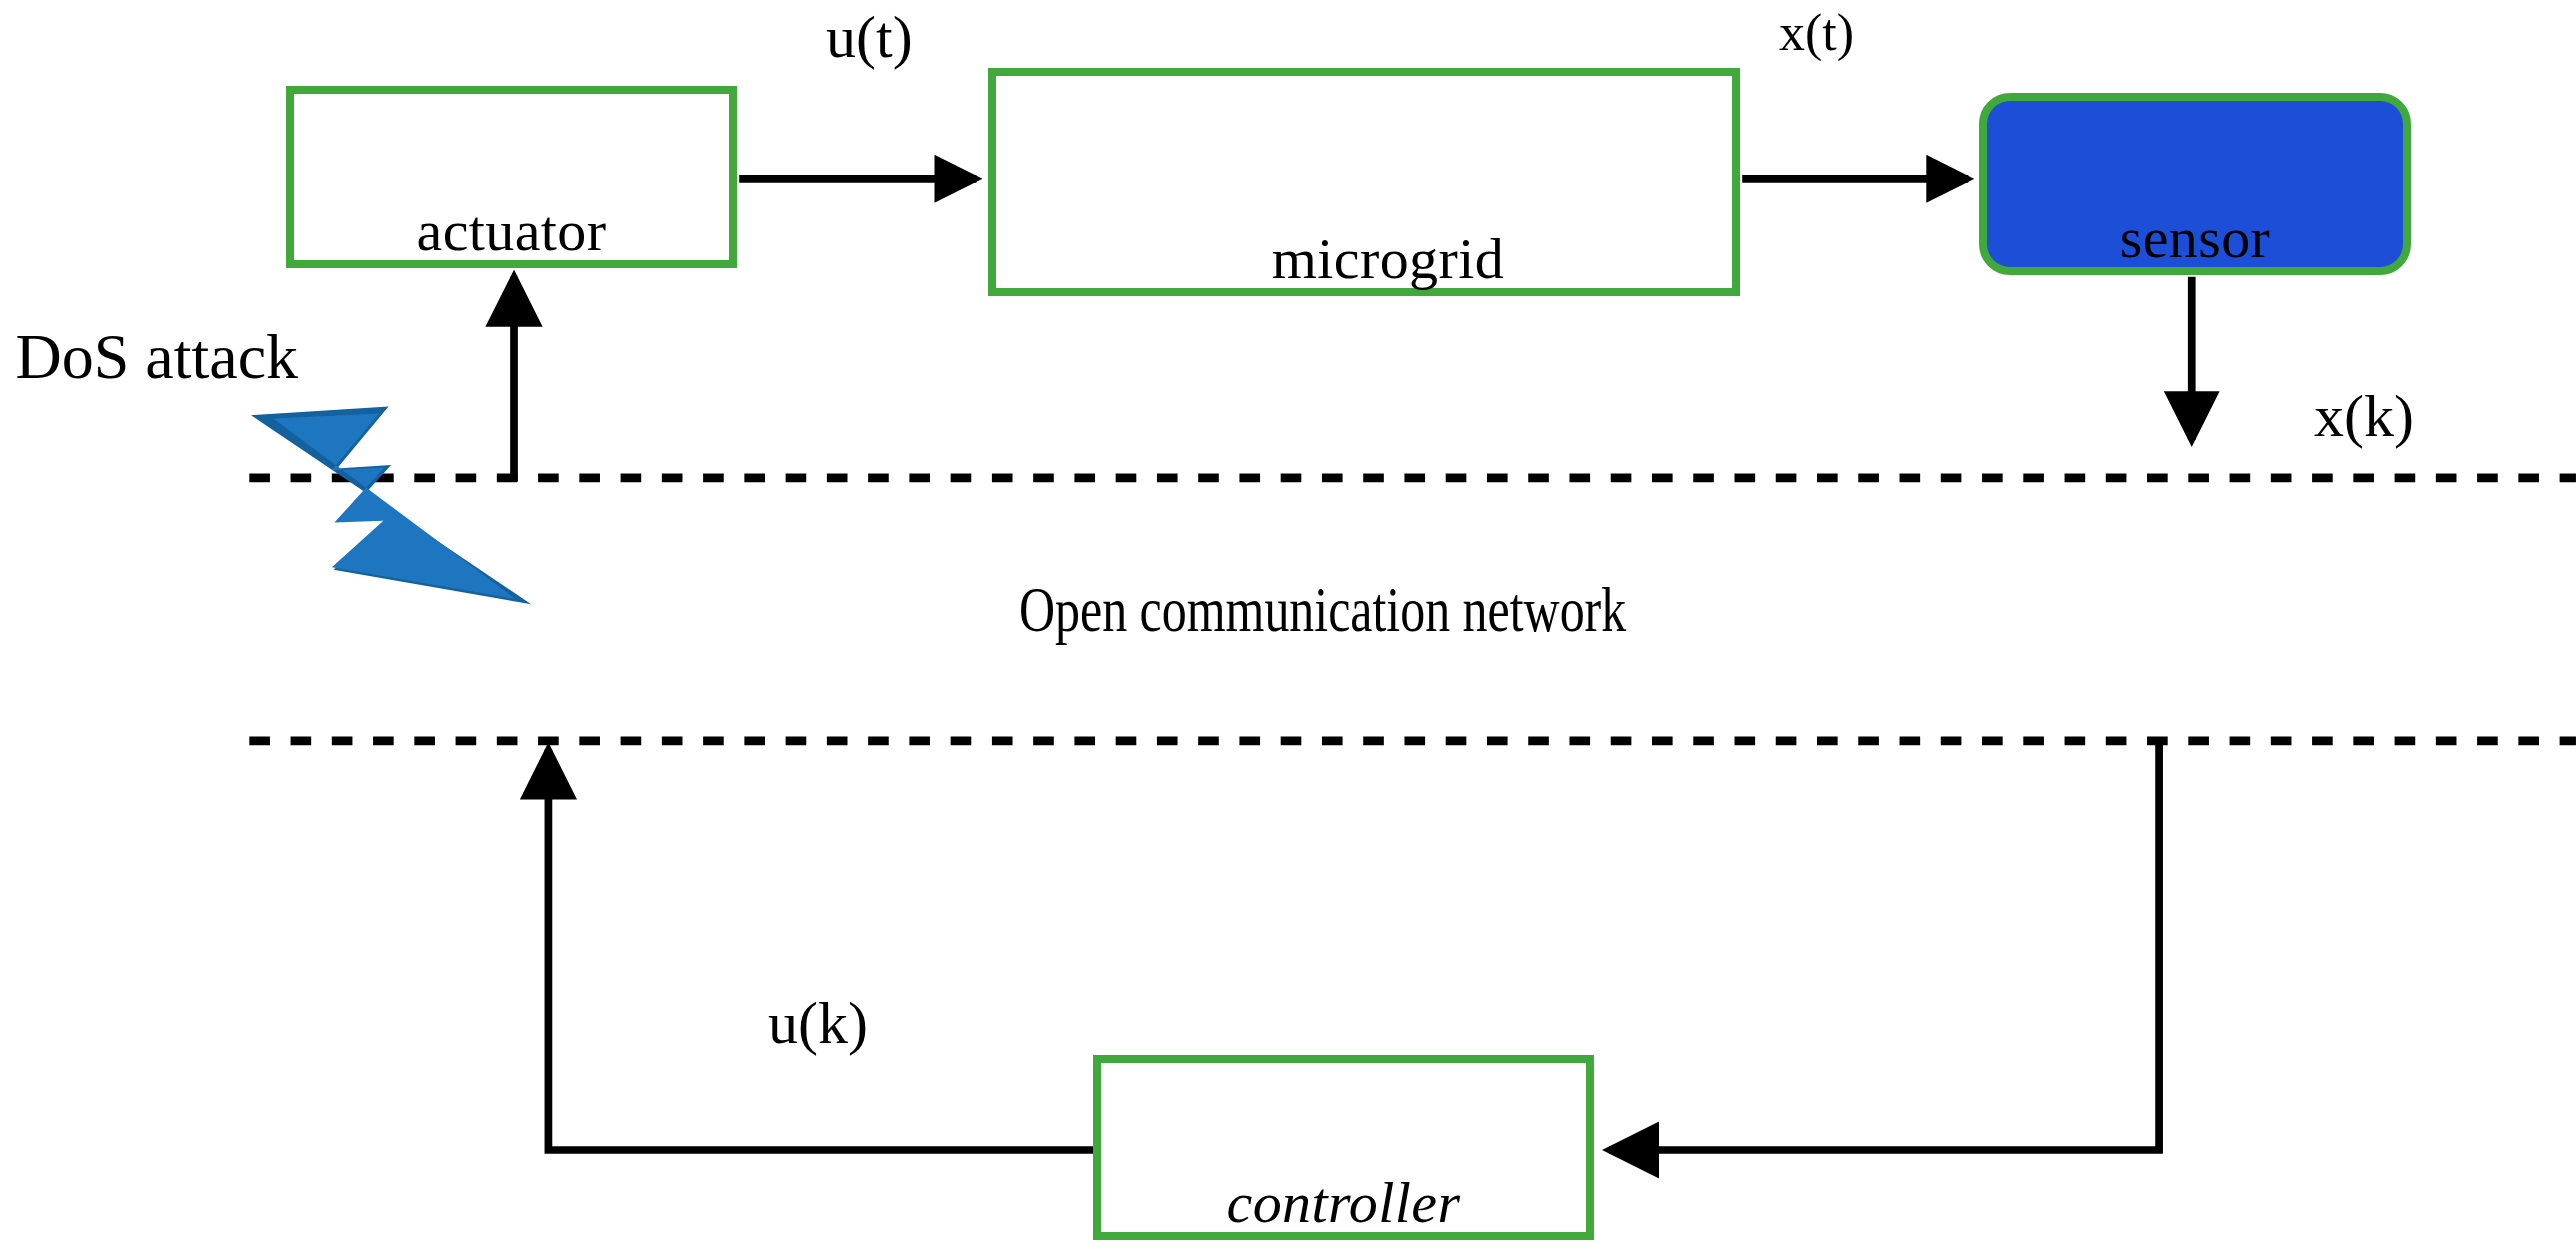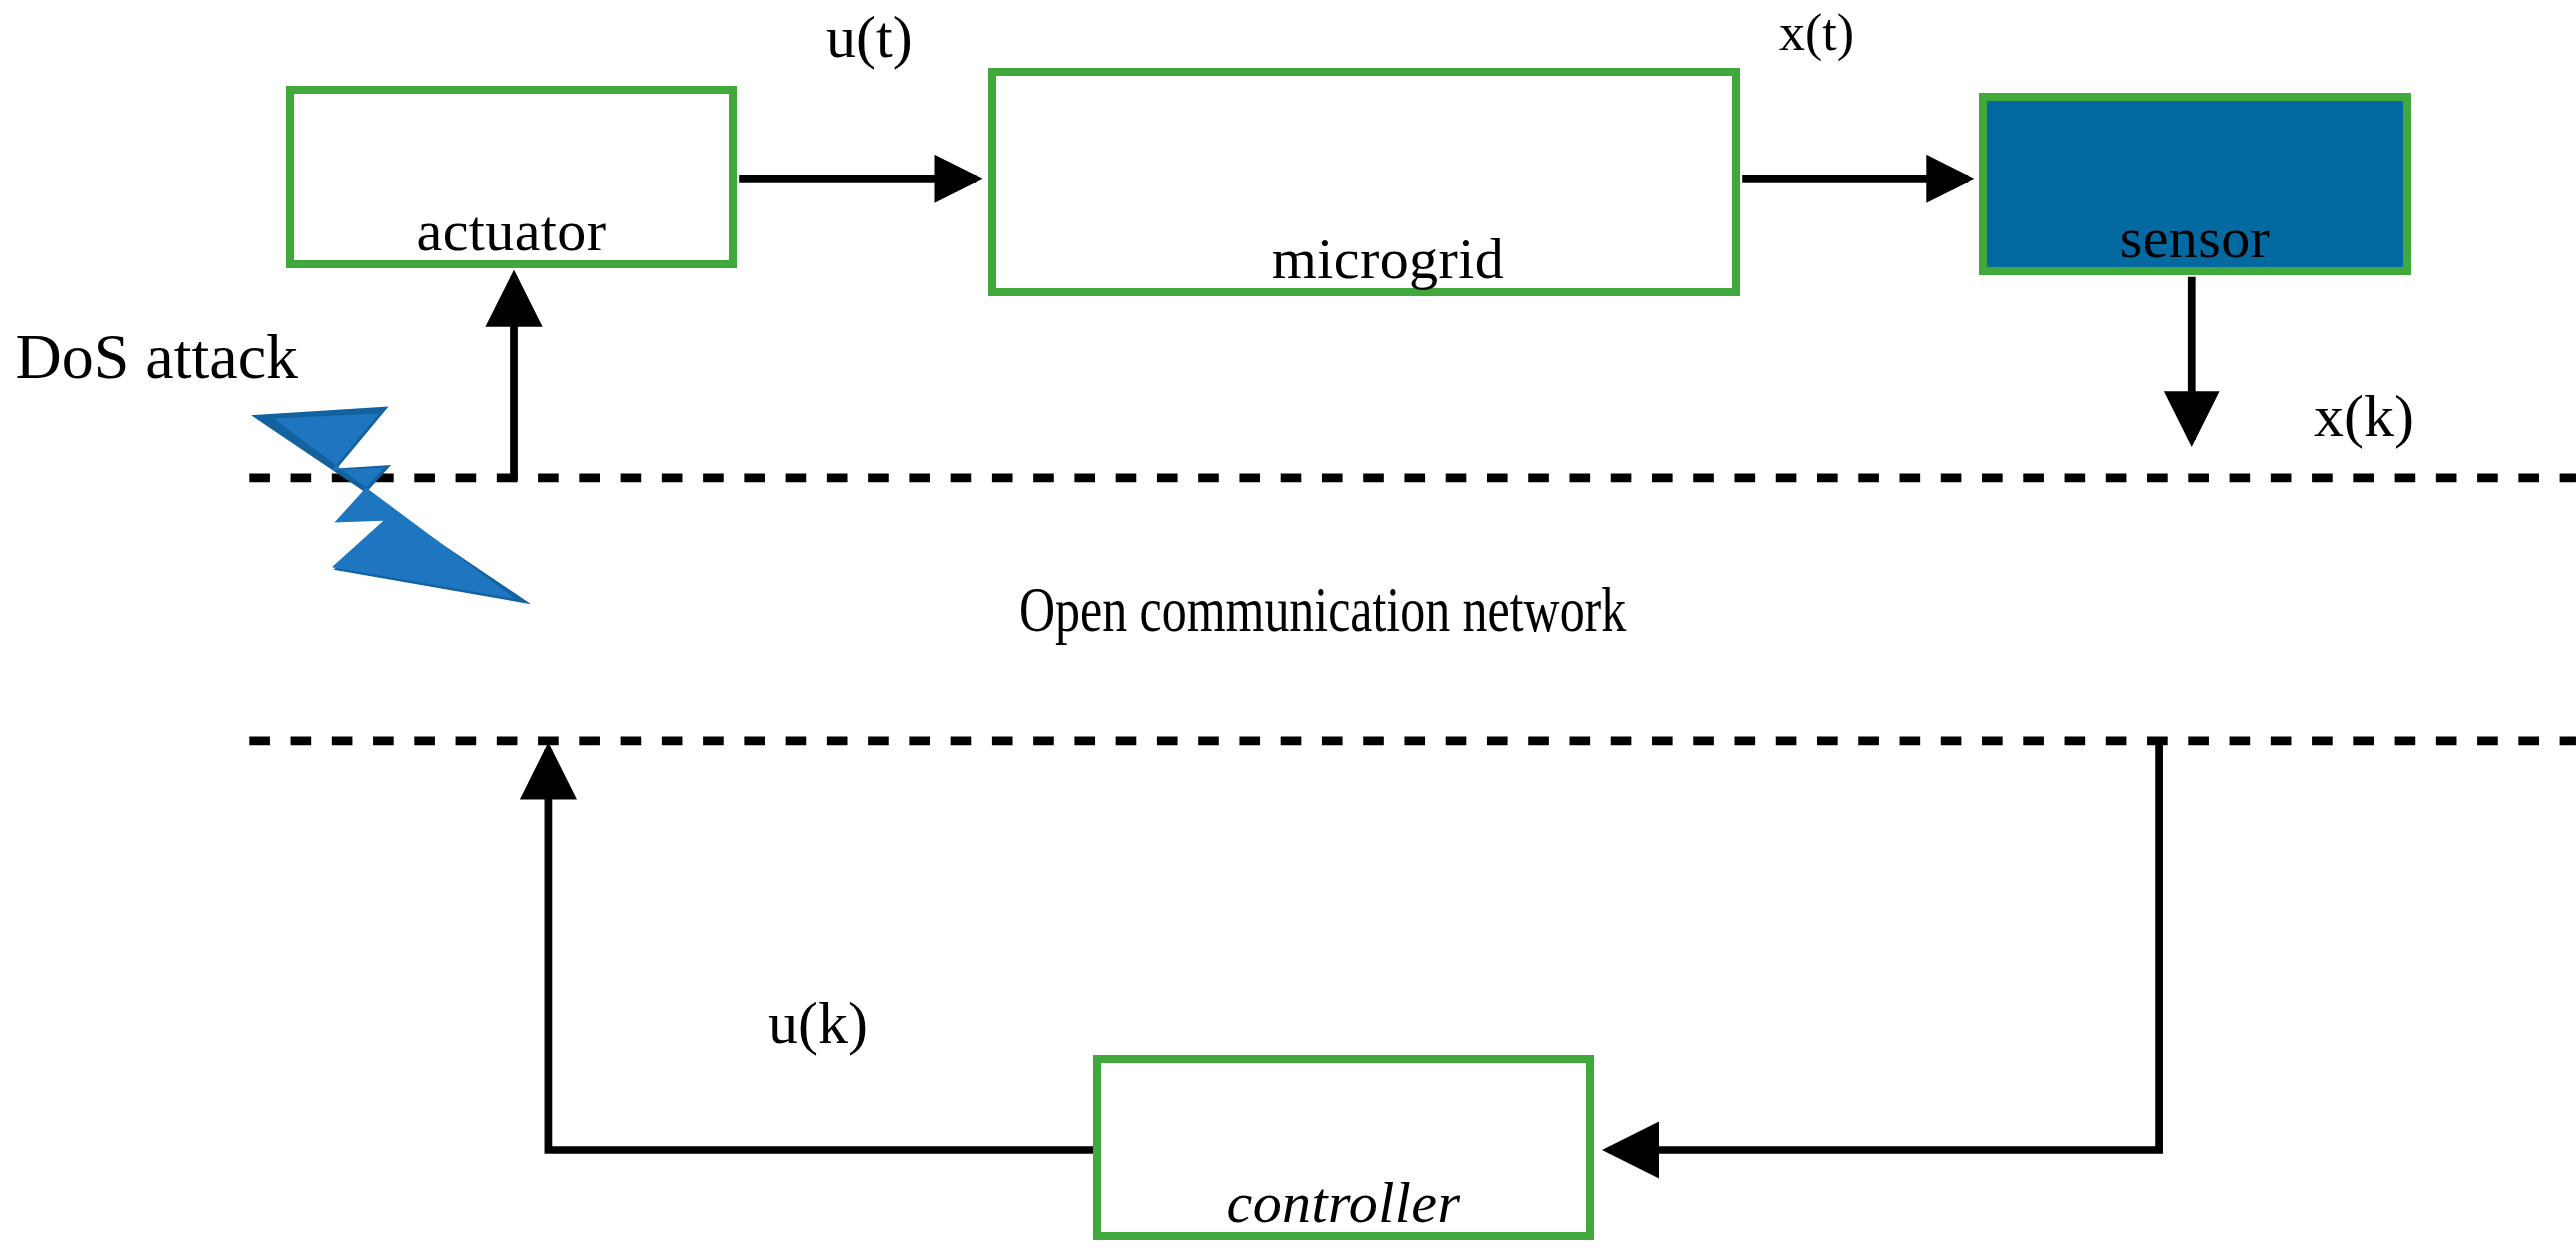--- a/index.html
+++ b/index.html
@@ -114,21 +114,21 @@
   </svg>
 
   <div class="block" id="block-actuator" style="--green: #41A93C; background: rgb(255, 255, 255);">
     <span class="block-label">actuator</span>
   </div>
 
   <div class="block" id="block-microgrid" style="--green: #41A93C; background: rgb(255, 255, 255);">
     <span class="block-label">microgrid</span>
   </div>
 
-  <div class="block" id="block-sensor" style="--green: #41A93C; background: #0369a1;">
+  <div class="block" id="block-sensor" style="--green: #41A93C; background: #1d4ed8; border-radius: 31px;">
     <span class="block-label">sensor</span>
   </div>
 
   <div class="block" id="block-controller" style="--green: #41A93C; background: rgb(255, 255, 255);">
     <span class="block-label">controller</span>
   </div>
 
   <div class="lbl" id="label-ut">u(t)</div>
 
   <div class="lbl" id="label-xt">x(t)</div>

